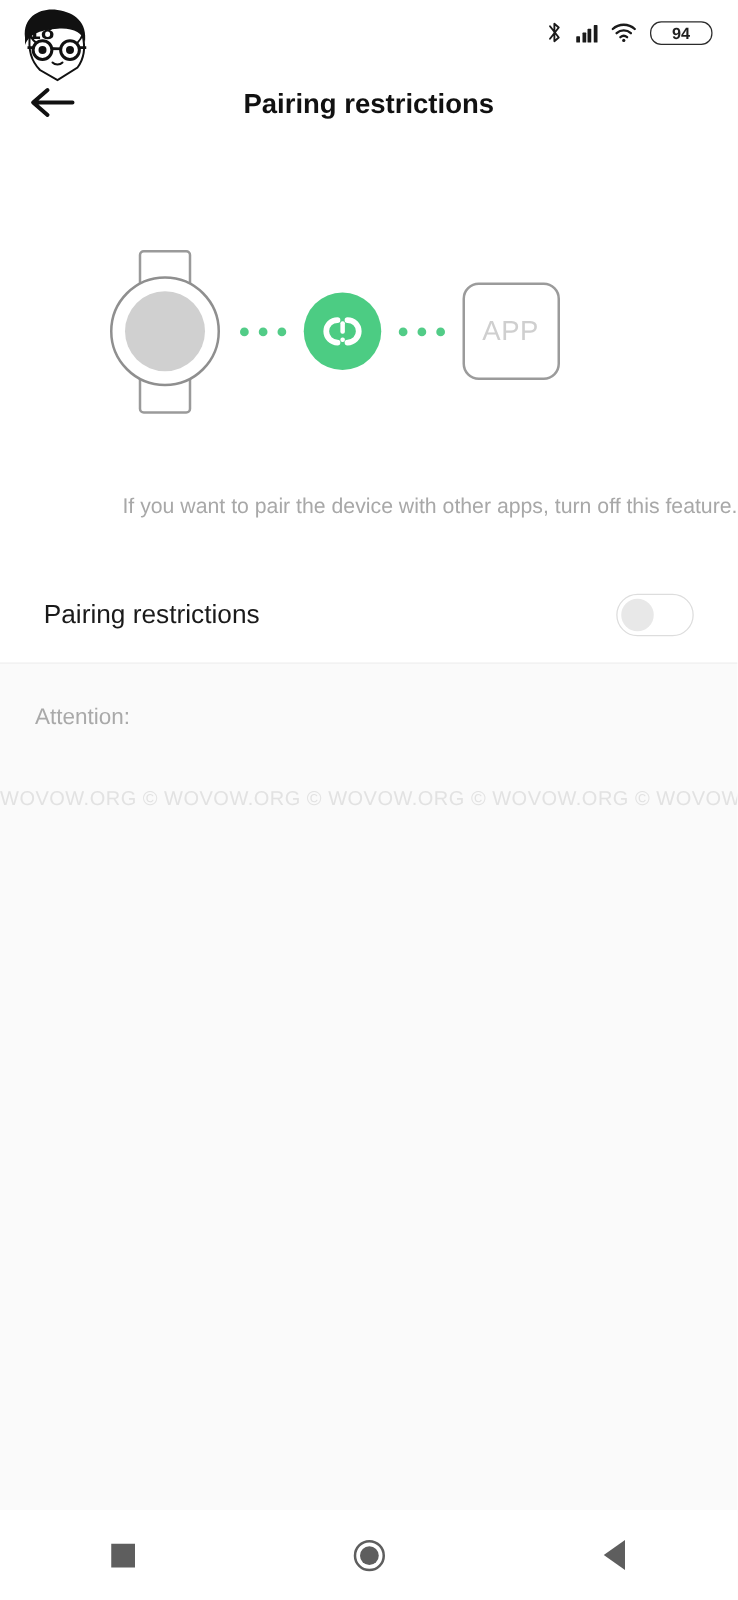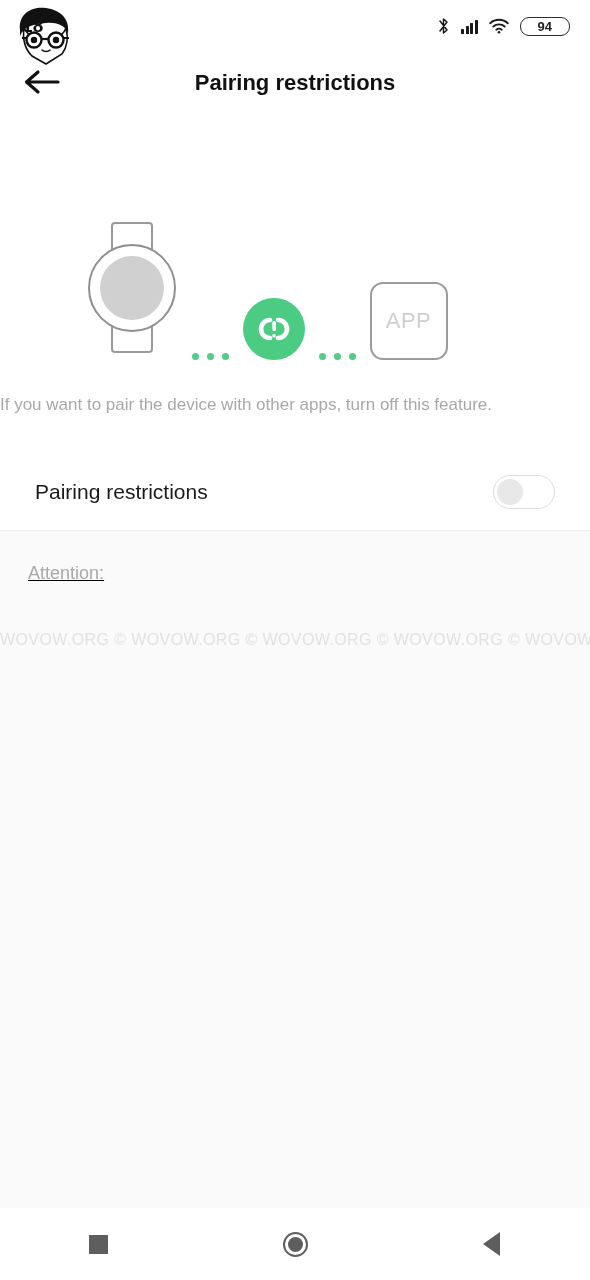--- a/index.html
+++ b/index.html
@@ -57,21 +57,21 @@
     position:absolute; left:0; top:0;
     width:590px; height:62px;
     display:flex; align-items:center; justify-content:center;
     font-size:22px; font-weight:700; color:#111;
   }
 
   
   .hero{
     position:absolute; top:170px; left:0;
     width:533px; height:190px;
-    display:flex; align-items:flex-end; justify-content:center;
+    display:flex; align-items:center; justify-content:center;
     gap:0;
   }
   .watch{
     position:relative; width:92px; height:145px;
     display:flex; align-items:center; justify-content:center;
   }
   .watch .strap{
     position:absolute; left:50%; transform:translateX(-50%);
     width:42px; height:131px;
     border:2.2px solid #9a9a9a; border-radius:4px;
@@ -105,21 +105,21 @@
     display:flex; align-items:center; justify-content:center;
     flex:none;
   }
   .appbox span{
     font-size:22px; color:#cfcfcf; letter-spacing:0.5px;
   }
 
   
   .caption{
     position:absolute; top:395px; left:0;
-    width:590px; text-align:left;
+    width:590px; text-align:right;
     font-size:17px; color:#a8a8a8;
   }
 
   
   .toggle-row{
     position:absolute; top:455px; left:0;
     width:590px; height:74px;
     display:flex; align-items:center;
     padding:0 35px;
     background:#ffffff;
@@ -137,21 +137,20 @@
     background:#e8e8e8;
   }
 
   
   .attention{
     position:absolute; top:530px; left:0;
     width:590px; height:680px;
     background:#fafafa;
     border-top:1px solid #f0f0f0;
     padding:30px 28px 0 28px;
-    text-decoration:underline;
   }
   .attention p{
     font-size:18px; line-height:25px; color:#a9a9a9;
   }
 
   
   .wm-band{
     position:absolute; top:631px; left:0;
     width:590px; height:20px;
     overflow:hidden; white-space:nowrap;

